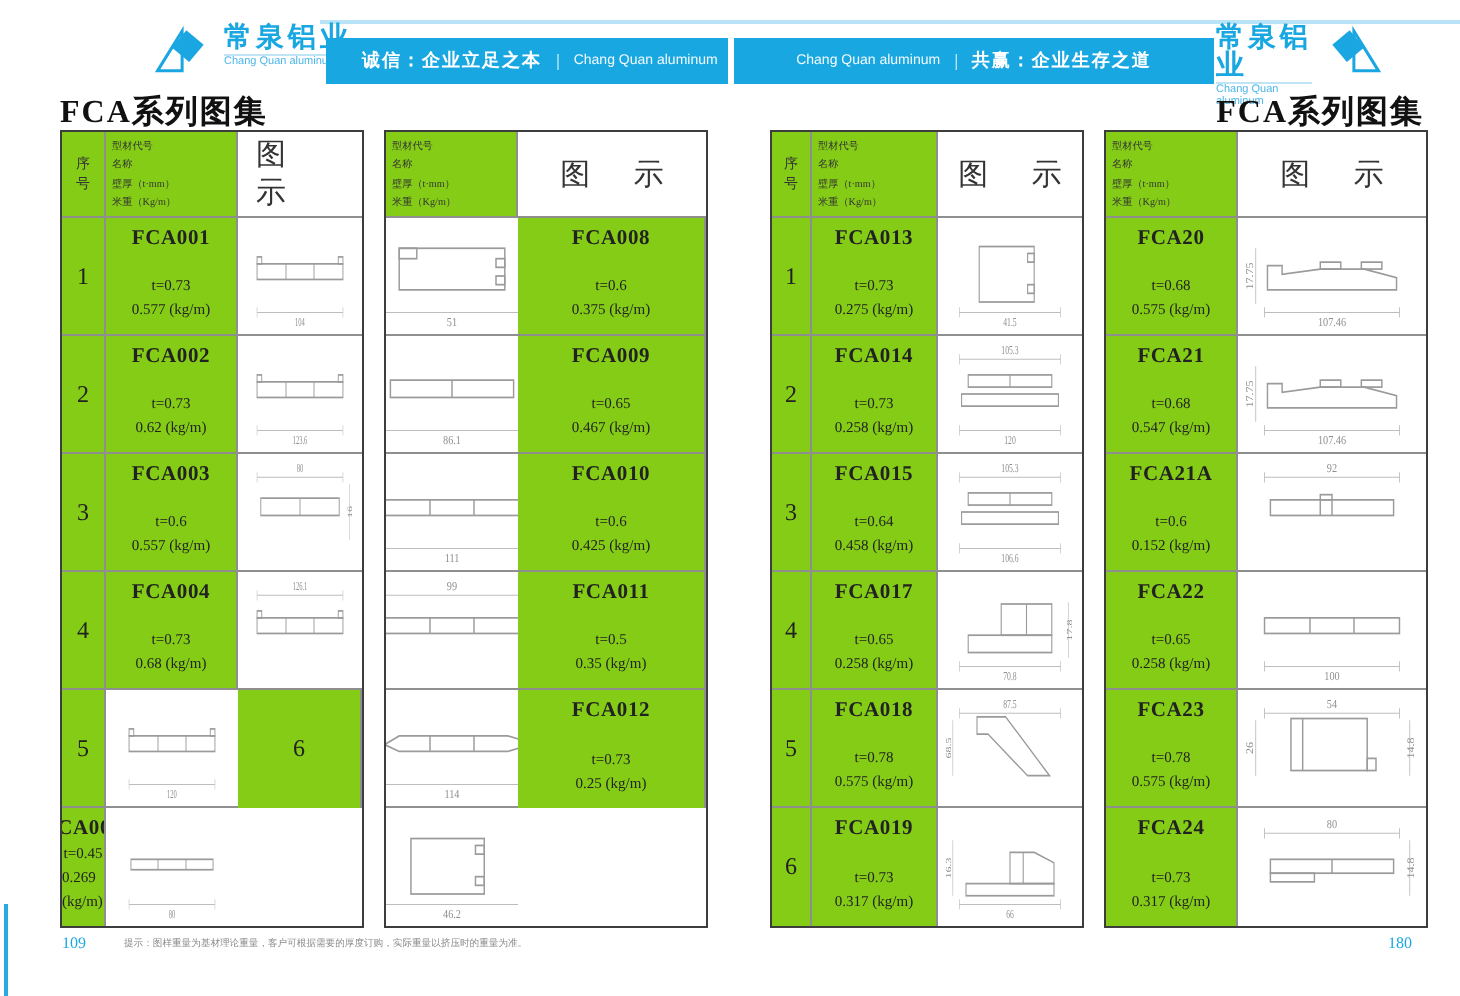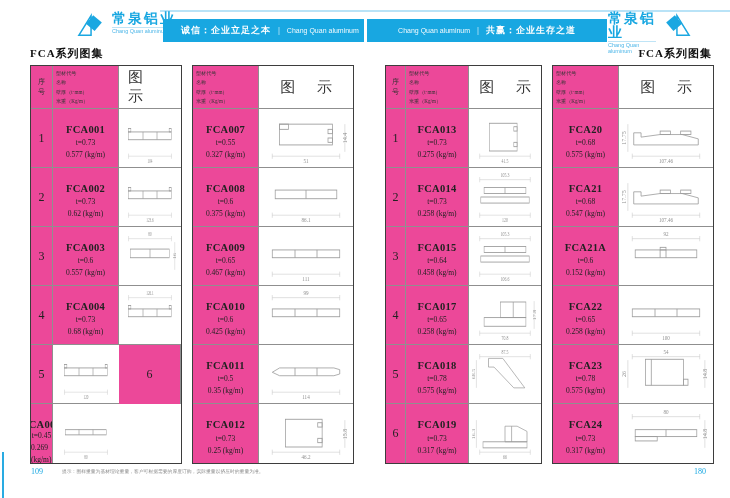--- a/index.html
+++ b/index.html
@@ -13,38 +13,38 @@
   .banner-right{left:367px;width:240px;justify-content:center}
   .banner .cn{font-size:9px;font-weight:bold;letter-spacing:1px}
   .banner .sep{font-size:8px;margin:0 4px;opacity:.9}
   .banner .en{font-size:7px;opacity:.95}
   .logo{position:absolute;top:11px;display:flex;align-items:flex-start;gap:4px}
   .logo-left{left:76px}
   .logo-right{left:608px;width:84px;justify-content:flex-end}
   .brand{display:flex;flex-direction:column;line-height:1}
   .brand-name{color:#18a7e1;font-weight:bold;font-size:14px;letter-spacing:2px;font-family:"Liberation Sans",sans-serif}
   .brand-sub{color:#4db6e8;font-size:5.5px;font-family:"Liberation Sans",sans-serif;margin-top:2px;border-top:1px solid #bfe4f6;padding-top:1px}
-  .page-title{position:absolute;top:46px;font-size:11px;font-weight:bold;letter-spacing:1px;color:#111}
+  .page-title{position:absolute;top:46px;font-size:16px;font-weight:bold;letter-spacing:1px;color:#111}
   .title-left{left:30px}
   .title-right{right:18px}
   
   .ptable{position:absolute;display:grid;border:1.5px solid #3d3d3d;background:#fff;box-sizing:content-box}
   .cell{border-right:1px solid #8f8f8f;border-bottom:1px solid #8f8f8f;box-sizing:border-box;
         overflow:hidden;display:flex;flex-direction:column;align-items:center;justify-content:center}
   .cell.lc{border-right:none}
   .cell.lr{border-bottom:none}
-  .gray{background:#ec4899}
+  .gray{background:#84cc16}
   .idx-head{font-size:7px;color:#333}
   .idx-head .vt{width:9px;word-break:break-all;text-align:center;line-height:1.5}
   .info-head{align-items:flex-start;justify-content:flex-start;padding:4px 0 0 3px}
   .info-head div{font-size:6px;line-height:1.55;color:#333;white-space:nowrap;transform:scale(.85);transform-origin:left top}
   .fig-head{font-size:15px;letter-spacing:9px;padding-left:9px;color:#333;font-weight:500}
   .idx-cell{font-size:12px;color:#222}
   .data-cell{justify-content:flex-start}
-  .code{font-size:10.5px;font-weight:bold;margin-top:15px;letter-spacing:.3px}
+  .code{font-size:10.5px;font-weight:bold;margin-top:5px;letter-spacing:.3px}
   .spacer{flex:1}
   .th,.wt{font-size:7.5px;line-height:1.6;color:#222}
   .wt{margin-bottom:6px}
   .diag-cell{background:#fff}
   
   .pageno{position:absolute;top:467px;font-size:8px;font-weight:normal;color:#18a7e1}
   .pageno-left{left:31px}
   .pageno-right{right:24px}
   .footnote{position:absolute;left:62px;top:468px;font-size:6px;color:#8a8a8a;
             transform:scale(.8);transform-origin:left top;white-space:nowrap;font-family:"Liberation Sans",sans-serif}
@@ -221,26 +221,20 @@
       </div>
     </div>
     <div class="ptable" style="left: 192px; top: 65px; width: 160px; grid-template-columns: 66px 94px; grid-template-rows: 43px repeat(6, 59px);">
       <div class="cell gray info-head">
         <div>型材代号</div>
         <div>名称</div>
         <div>壁厚（t·mm）</div>
         <div>米重（Kg/m）</div>
       </div>
       <div class="cell lc fig-head">图 示</div>
-      <div class="cell gray data-cell">
-        <div class="code">FCA007</div>
-        <div class="spacer"></div>
-        <div class="th">t=0.55</div>
-        <div class="wt">0.327 (kg/m)</div>
-      </div>
       <div class="cell lc diag-cell">
         <svg viewBox="0 0 120 60" preserveAspectRatio="none" width="88" height="52">
           <rect x="24" y="14" width="72" height="24" stroke="#9b9b9b" stroke-width="1" fill="none"></rect>
           <rect x="24" y="14" width="12" height="6" stroke="#9b9b9b" stroke-width="1" fill="none"></rect>
           <rect x="90" y="20" width="6" height="5" stroke="#9b9b9b" stroke-width="1" fill="none"></rect>
           <rect x="90" y="30" width="6" height="5" stroke="#9b9b9b" stroke-width="1" fill="none"></rect>
           <line x1="14" y1="51" x2="106" y2="51" stroke="#bdbdbd" stroke-width="0.6"></line>
           <line x1="14" y1="48" x2="14" y2="54" stroke="#bdbdbd" stroke-width="0.6"></line>
           <line x1="106" y1="48" x2="106" y2="54" stroke="#bdbdbd" stroke-width="0.6"></line>
           <text x="60" y="59" font-size="7" fill="#8f8f8f" text-anchor="middle" font-family="&quot;Liberation Serif&quot;,serif">51</text>

